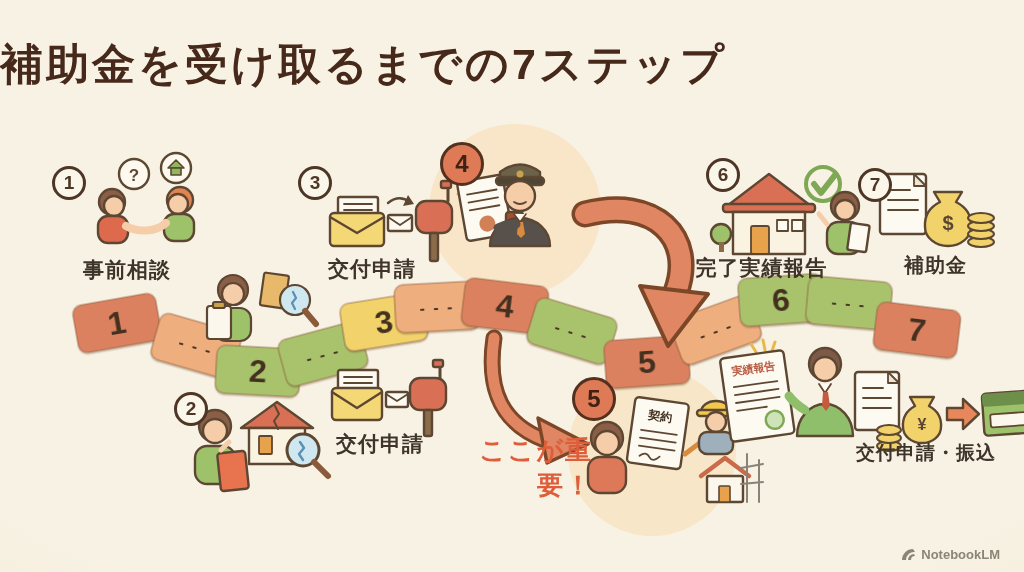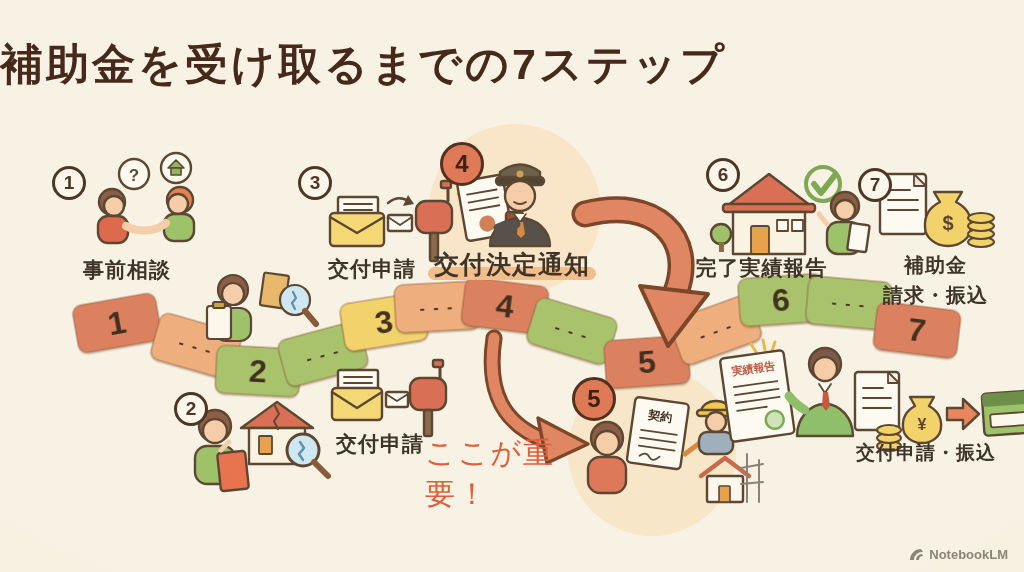--- a/index.html
+++ b/index.html
@@ -27,25 +27,25 @@
   .step-label{
     text-align:center;color:#3E3429;font-weight:700;font-size:21px;letter-spacing:1px;
   }
   .step-label.big{font-size:25px;}
   .hl{position:relative;z-index:1;}
   .hl::after{
     content:"";position:absolute;left:-6px;right:-6px;bottom:-2px;height:13px;
     background:#F2BE8C;border-radius:7px;z-index:-1;
   }
   #important-note{
-    color:#DE5E3B;font-size:30px;font-weight:400;letter-spacing:2px;text-align:left;
+    color:#DE5E3B;font-size:26px;font-weight:700;letter-spacing:2px;text-align:right;
   }
   .two-line{line-height:1.5;}
   #watermark{
-    right:16px;bottom:10px;display:flex;align-items:center;gap:5px;
+    right:24px;bottom:10px;display:flex;align-items:center;gap:5px;
     color:#8B8578;font-size:13px;font-weight:600;
   }
   .tnum{font-size:32px;font-weight:800;fill:#43301F;text-anchor:middle;}
   .tdash{font-size:16px;font-weight:800;fill:#4A3626;text-anchor:middle;letter-spacing:2px;}
   .tile-g{filter:drop-shadow(0 2px 0 rgba(120,85,50,.28));}
   .doc-text{font-weight:700;}
 </style>
 </head>
 <body>
 
@@ -351,33 +351,31 @@
   <div class="abs step-circle" style="left:52px;top:166px;">1</div>
   <div class="abs step-label" style="left:42px;top:256px;width:170px;">事前相談</div>
 
   <div class="abs step-circle" style="left:174px;top:392px;">2</div>
 
   <div class="abs step-circle" style="left:298px;top:166px;">3</div>
   <div class="abs step-label" style="left:292px;top:255px;width:160px;">交付申請</div>
   <div class="abs step-label" style="left:300px;top:430px;width:160px;">交付申請</div>
 
   <div class="abs step-circle filled" style="left:440px;top:142px;">4</div>
-  <div class="abs step-label big" style="left:427px;top:248px;width:170px;"><span class="hl">交付決定通知</span></div>
 
   <div class="abs step-circle filled" style="left:572px;top:377px;">5</div>
 
   <div id="important-note" class="abs" style="left:425px;top:433px;width:168px;">ここが重要！</div>
 
   <div class="abs step-circle" style="left:706px;top:158px;">6</div>
   <div class="abs step-label" style="left:674px;top:254px;width:175px;text-align:center;">完了実績報告</div>
 
   <div class="abs step-circle" style="left:858px;top:168px;">7</div>
   <div class="abs step-label two-line" style="left:858px;top:250px;width:155px;font-size:20px;">
     <div>補助金</div>
-    <div>請求・振込</div>
   </div>
   <div class="abs step-label" style="left:830px;top:440px;width:192px;font-size:19px;">交付申請・振込</div>
 
   <div id="title" class="abs">補助金を受け取るまでの7ステップ</div>
 
   <div id="watermark" class="abs">
     <svg width="15" height="13" viewBox="0 0 15 13">
       <path d="M1,12 A11,11 0 0 1 12,1 L14,4 A8,8 0 0 0 5,12 z" fill="#8B8578"></path>
       <path d="M7,12 A6,6 0 0 1 13,6 L14,8 A4,4 0 0 0 10,12 z" fill="#8B8578"></path>
     </svg>

